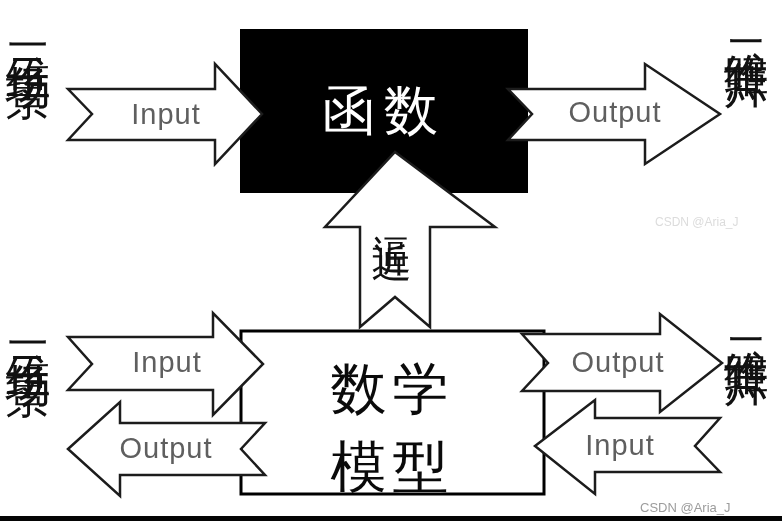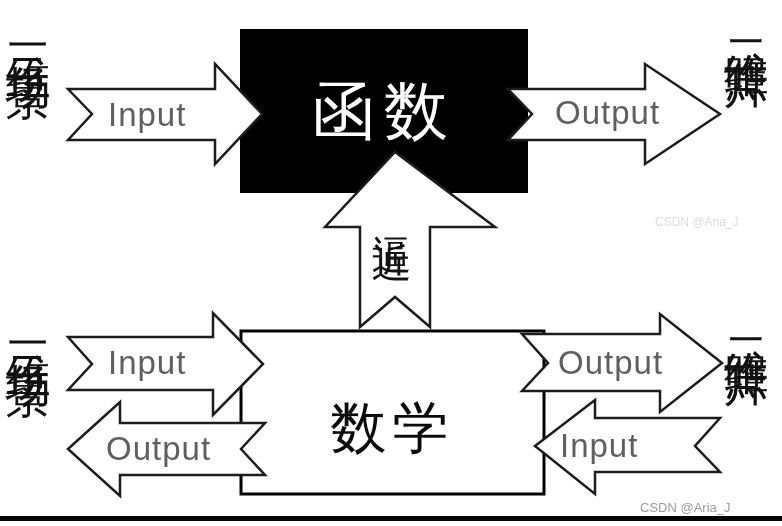--- a/index.html
+++ b/index.html
@@ -15,31 +15,31 @@
     writing-mode:vertical-rl;text-orientation:upright;
     font-size:45px;letter-spacing:11px;line-height:1;
     color:#111;white-space:nowrap;
     font-family:"Liberation Sans",sans-serif;
   }
   .vt-right{letter-spacing:7px;}
   
   .fn-label{
     position:absolute;left:240px;top:29px;width:288px;height:164px;
     display:flex;align-items:center;justify-content:center;
-    color:#ffffff;font-size:64px;letter-spacing:8px;
+    color:#ffffff;font-size:54px;letter-spacing:8px;
   }
   .model-label{
     position:absolute;left:241px;top:331px;width:303px;height:193px;
     display:flex;flex-direction:column;align-items:center;justify-content:center;
     color:#0a0a0a;font-size:56px;line-height:78px;letter-spacing:6px;
   }
   
   .albl{
-    position:absolute;font-size:33px;line-height:29px;color:#5f5f5f;
-    letter-spacing:1px;font-weight:400;
+    position:absolute;font-size:29px;line-height:29px;color:#5f5f5f;
+    text-align:center;letter-spacing:1px;font-weight:400;
   }
   
   .approx{
     position:absolute;left:372px;top:204px;
     writing-mode:vertical-rl;text-orientation:upright;
     font-size:40px;letter-spacing:6px;line-height:1;color:#111;
   }
   .wm{
     position:absolute;font-size:13px;color:#9c9c9c;text-align:left;
   }
@@ -67,20 +67,21 @@
   </svg>
 
   <div class="vt" style="left:6px;top:8px;">三维场景</div>
   <div class="vt vt-right" style="left:724px;top:8px;">二维照片</div>
   <div class="vt" style="left:6px;top:306px;">三维场景</div>
   <div class="vt vt-right" style="left:724px;top:306px;">二维照片</div>
 
   <div class="fn-label">函数</div>
   <div class="model-label">
     <span>数学</span>
+    <span>模型</span>
   </div>
 
   <div class="approx">逼近</div>
 
   <div class="albl" style="left:108px;top:100px;width:116px;">Input</div>
   <div class="albl" style="left:555px;top:98px;width:120px;">Output</div>
   <div class="albl" style="left:108px;top:348px;width:118px;">Input</div>
   <div class="albl" style="left:106px;top:434px;width:120px;">Output</div>
   <div class="albl" style="left:558px;top:348px;width:120px;">Output</div>
   <div class="albl" style="left:560px;top:431px;width:120px;">Input</div>

